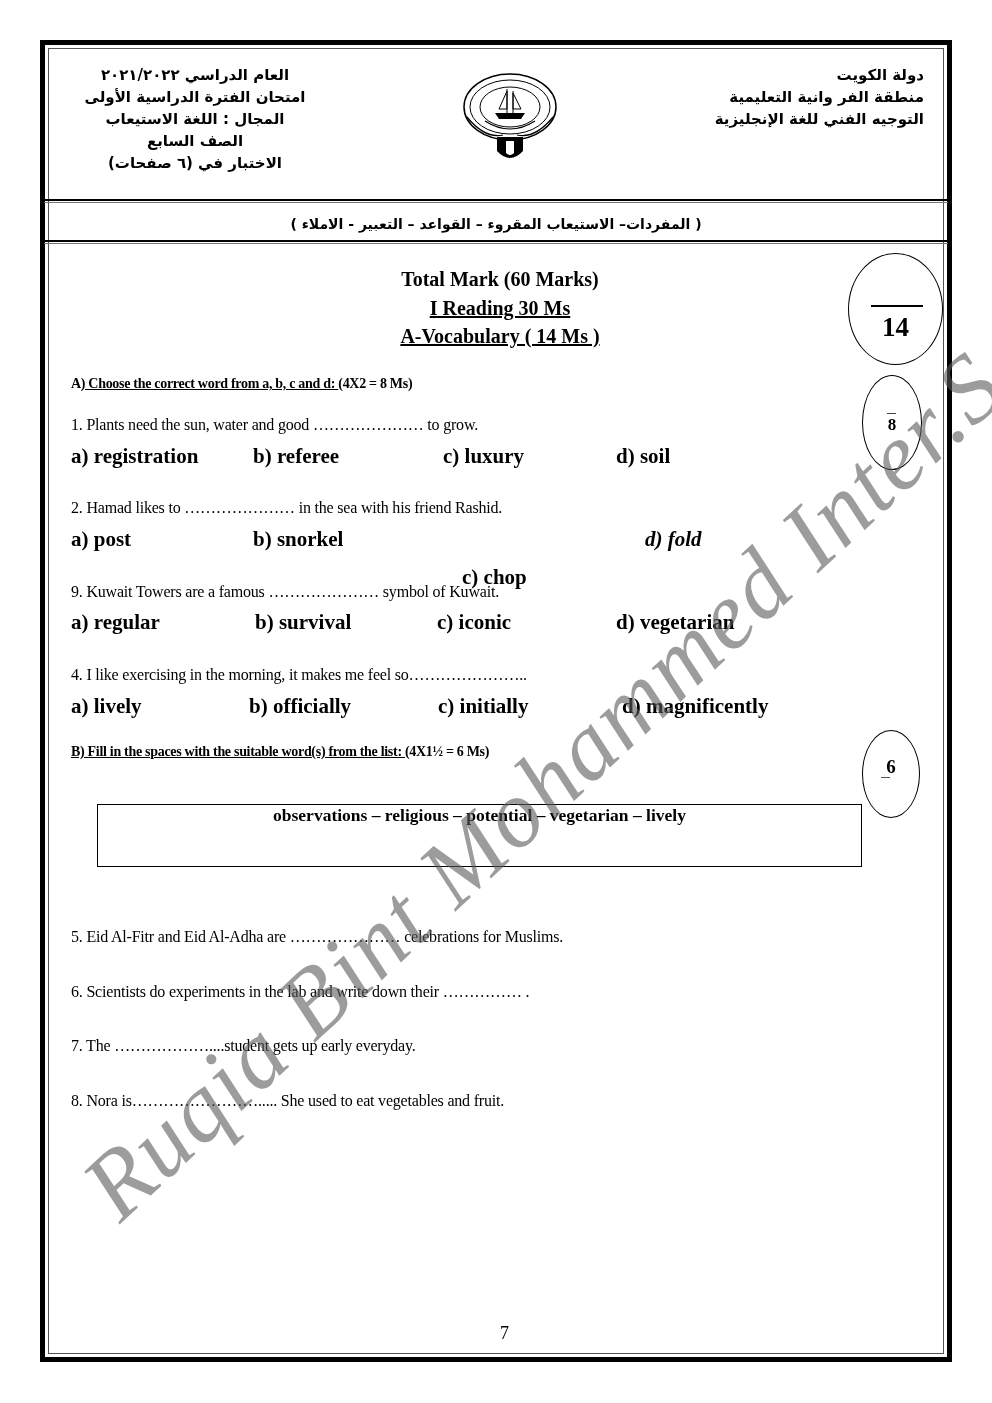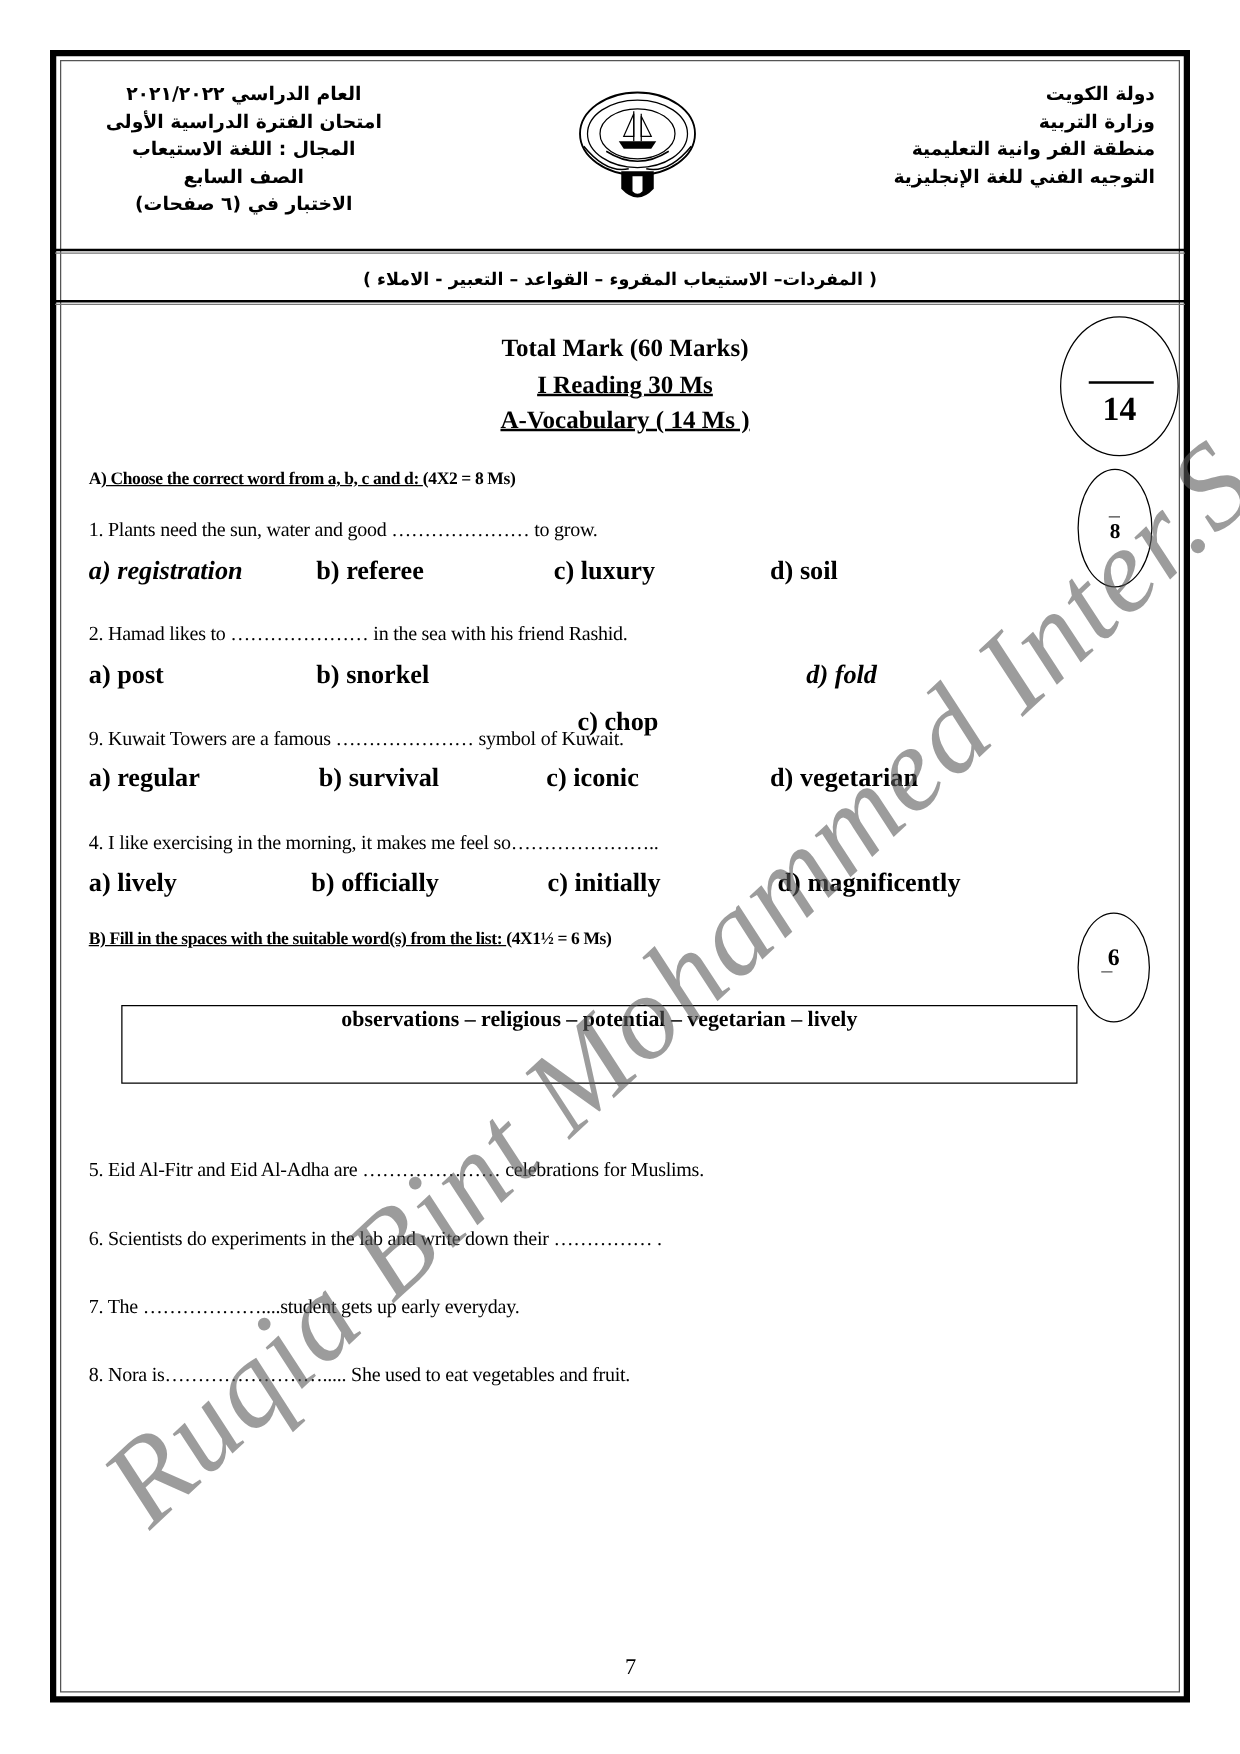--- a/index.html
+++ b/index.html
@@ -97,21 +97,20 @@
     <path d="M52 26 L44 44 L52 44 Z M58 28 L66 44 L58 44 Z" fill="none" stroke="#000" stroke-width="1"></path>
     <path d="M30 56 Q55 72 80 56" fill="none" stroke="#000" stroke-width="1.2"></path>
     <path d="M12 52 Q30 74 48 70 M98 52 Q80 74 62 70" fill="none" stroke="#000" stroke-width="1.2"></path>
     <path d="M42 72 L68 72 L68 86 Q55 100 42 86 Z" fill="#000"></path>
     <path d="M51 76 L59 76 L59 88 Q55 92 51 88 Z" fill="#fff"></path>
   </svg>
 </div>
 
 <div class="ar ar-right">
   <div>دولة الكويت</div>
-  <div>وزارة التربية</div>
   <div>منطقة الفر وانية التعليمية</div>
   <div>التوجيه الفني للغة الإنجليزية</div>
 </div>
 
 <div class="hdr-sep" style="top:199px;"></div>
 <div class="ar ar-subjects">( المفردات– الاستيعاب المقروء – القواعد – التعبير - الاملاء )</div>
 <div class="hdr-sep" style="top:240px;"></div>
 
 <div class="title-block">
   <div>Total Mark (60 Marks)</div>
@@ -131,21 +130,21 @@
   <div class="dash"></div>
   <div class="num">6</div>
 </div>
 
 <div class="q-head" style="top:376px;">
   <span>A</span><span class="u">) Choose the correct  word  from a, b, c and d: </span><span>(4X2  = 8 Ms)</span>
 </div>
 
 <div class="q" style="top:416px;">1.  Plants need the sun, water and good ………………… to grow.</div>
 <div class="opts" style="top:444px;">
-  <span style="left:0;font-style:italic;">a) registration</span>
+  <span style="left:0;">a) registration</span>
   <span style="left:182px;">b) referee</span>
   <span style="left:372px;">c) luxury</span>
   <span style="left:545px;">d) soil</span>
 </div>
 
 <div class="q" style="top:499px;">2.  Hamad likes to ………………… in the sea with his friend Rashid.</div>
 <div class="opts" style="top:527px;">
   <span style="left:0;">a) post</span>
   <span style="left:182px;">b) snorkel</span>
   <span style="left:391px;margin-top:38px;">c) chop</span>

